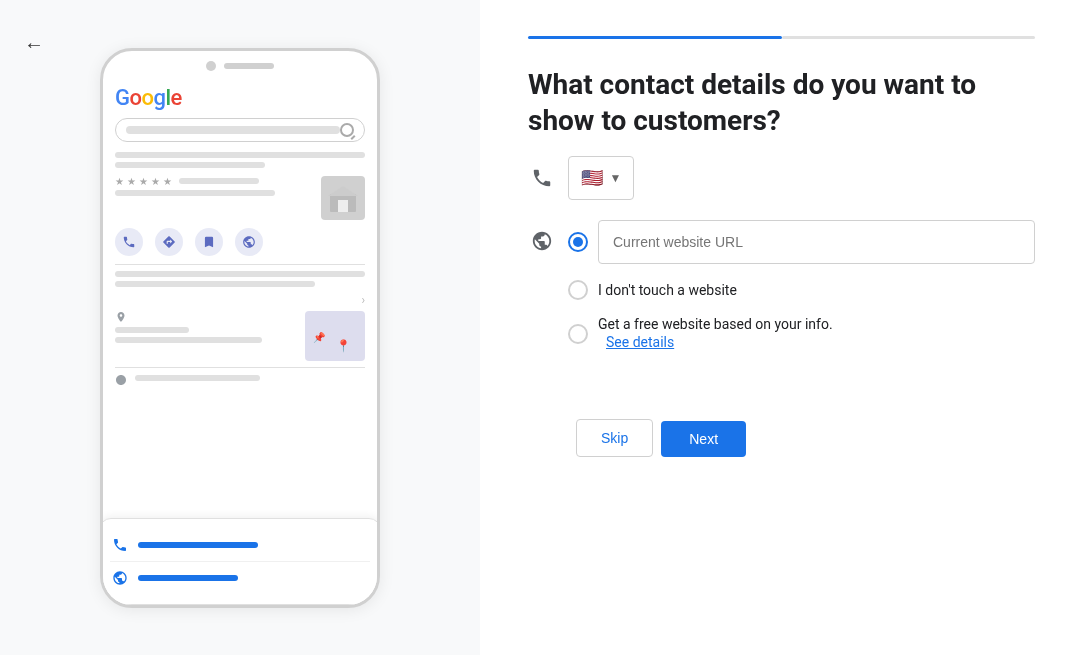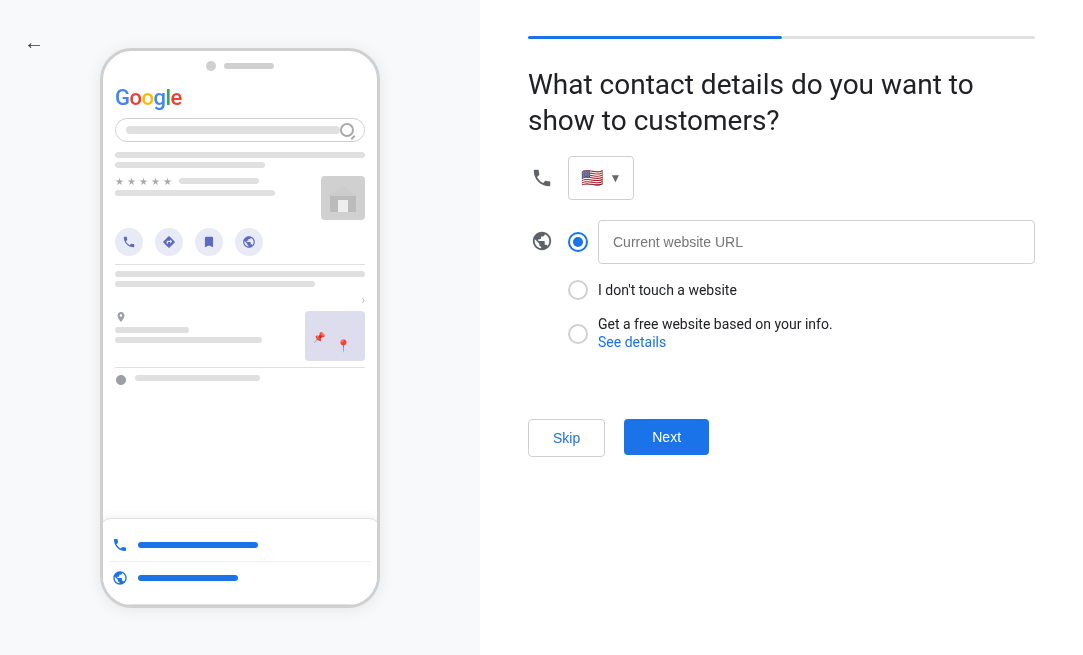--- a/index.html
+++ b/index.html
@@ -309,21 +309,21 @@
       height: 3px;
       border-radius: 2px;
       background: #e0e0e0;
     }
     .tab-bar.active { background: #1a73e8; }
     .tab-bar.inactive { background: #e0e0e0; }
 
     
     .main-heading {
       font-size: 28px;
-      font-weight: 400;
+      font-weight: 700;
       color: #202124;
       line-height: 1.3;
       margin-bottom: 16px;
     }
 
     .sub-text {
       font-size: 14px;
       color: #5f6368;
       line-height: 1.5;
       margin-bottom: 28px;
@@ -440,23 +440,24 @@
       color: #1a73e8;
       font-size: 14px;
       text-decoration: none;
       margin-left: 30px;
       cursor: pointer;
     }
 
     
     .button-row {
       display: flex;
-      gap: 19px;
+      gap: 8px;
       margin-top: 32px;
-      align-items: flex-start;
+      align-items: flex-end;
+      margin-left: 48px;
     }
 
     .btn-skip {
       padding: 10px 24px;
       border: 1.5px solid #d0d0d0;
       border-radius: 4px;
       background: #fff;
       font-size: 14px;
       color: #1a73e8;
       cursor: pointer;
@@ -647,21 +648,21 @@
 
       <div class="website-radio-row">
         <div class="radio-btn"></div>
         <span class="radio-label">I don't touch a website</span>
       </div>
 
       <div class="website-radio-row" style="align-items: center;">
         <div class="radio-btn" style="margin-top: 2px;"></div>
         <div>
           <div class="radio-label">Get a free website based on your info.</div>
-          <a class="see-details-link" style="margin-left:0;">See details</a>
+          <a class="see-details-link" style="margin-left:8px;text-decoration:underline;">See details</a>
         </div>
       </div>
     </div>
   </div>
 
   <div class="button-row">
     <button class="btn-skip">Skip</button>
     <button class="btn-next">Next</button>
   </div>
 </div>

